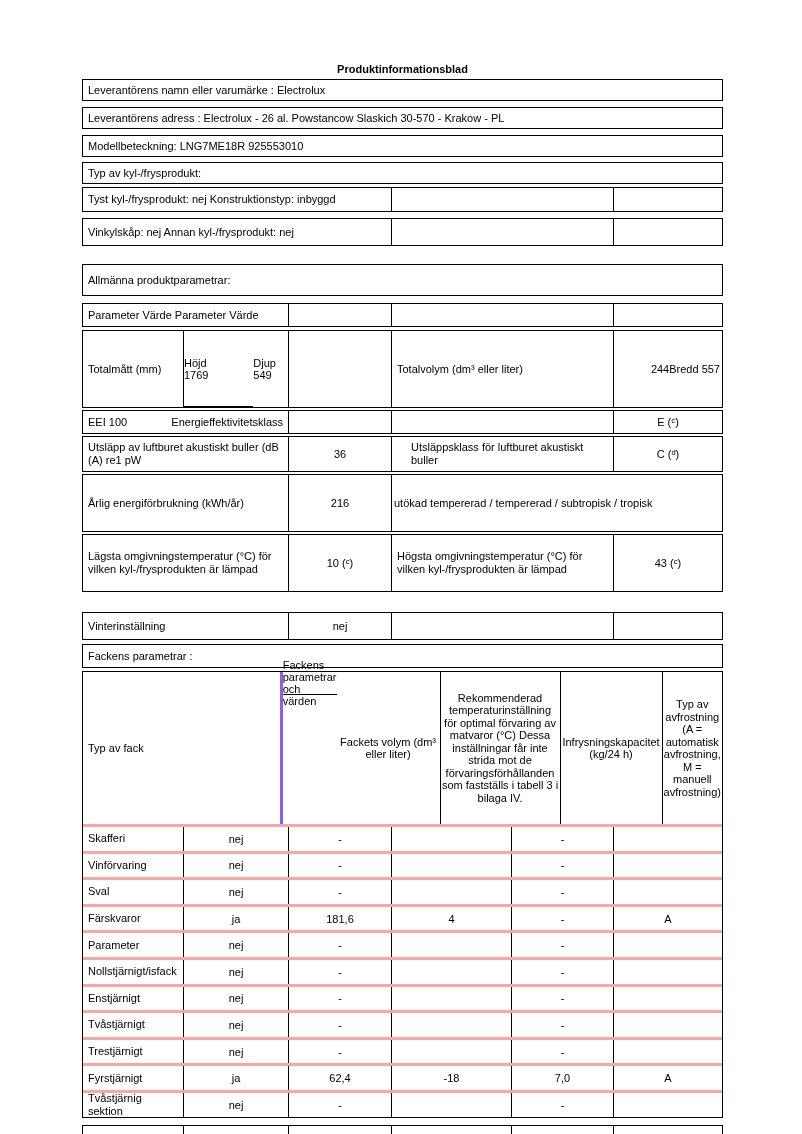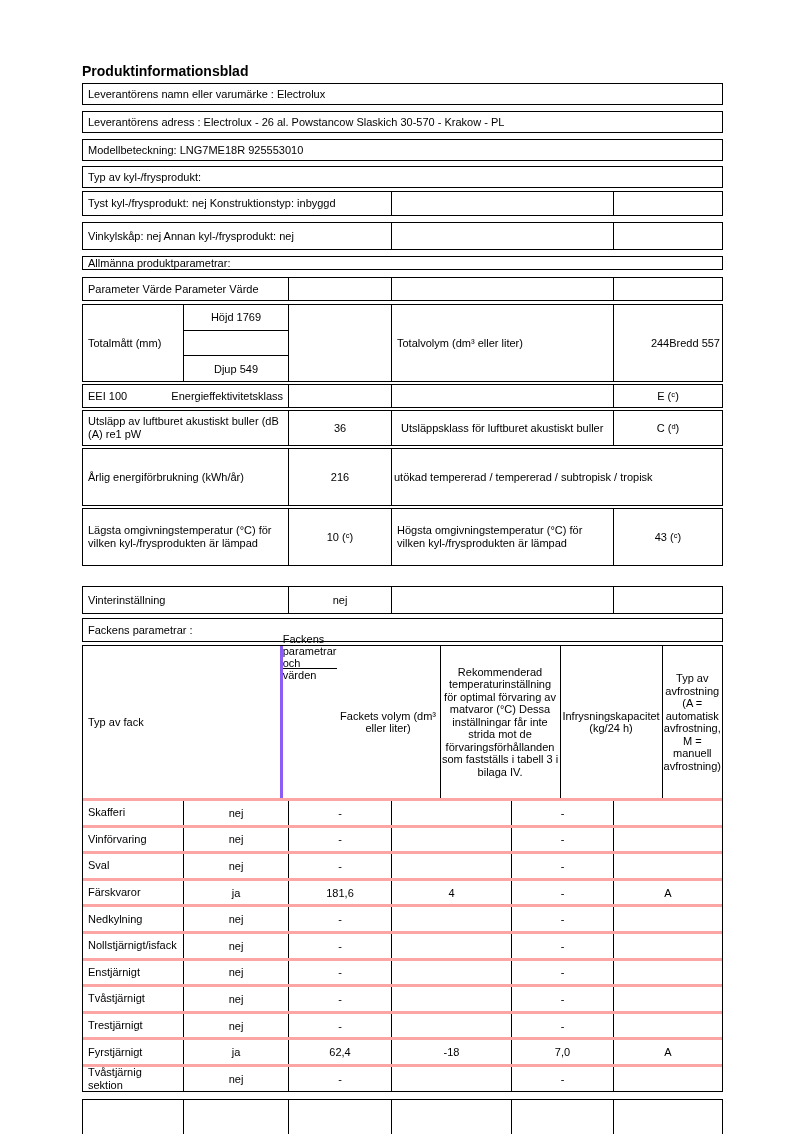--- a/index.html
+++ b/index.html
@@ -1,34 +1,34 @@
 <!DOCTYPE html>
 <html><head>
 <meta charset="utf-8">
 <style>
   * { margin:0; padding:0; box-sizing:border-box; }
   html, body { width:802px; height:1134px; background:#fff; overflow:hidden; }
   body { font-family:"Liberation Sans", sans-serif; font-size:11px; color:#000; }
   .doc { margin-left:82px; width:641px; }
-  .title { padding-top:63px; font-weight:bold; font-size:14px; }
+  .title { padding-top:63px; text-align:center; font-weight:bold; font-size:11px; }
   .row { display:flex; border:1px solid #000; width:641px; background:#fff; }
   .cell { display:flex; align-items:center; overflow:hidden; }
   .bl { border-left:1px solid #000; }
   .lab { padding:2px 5px; line-height:13px; }
-  .tight { padding:2px 9px; line-height:13px; }
+  .tight { padding:2px 19px; line-height:13px; }
   .ctr { justify-content:center; text-align:center; }
   .rgt { justify-content:flex-end; text-align:right; padding-right:2px; }
   .sb  { justify-content:space-between; }
   
   .u1{width:205px}.u2{width:103px}.u3{width:222px}.u4{flex:1}
   .y1{width:308px}
   
   .f1{width:100px}.f2{width:105px}.f3{width:103px}.f4{width:120px}.f5{width:102px}.f6{flex:1}
   
-  .subcol { display:flex; flex-direction:column; }
+  .subcol { display:flex; flex-direction:row; }
   .subcell { flex:1; display:flex; align-items:center; justify-content:center; border-bottom:1px solid #000; }
   .subcell:last-child { border-bottom:none; }
   
   .ftable { border:1px solid #000; width:641px; margin-top:3px; }
   .fhead { display:flex; height:152px; }
   .ftype { width:205px; border-right:3px solid #8b5cf6; display:flex; align-items:center; padding-left:5px; }
   .fhr { flex:1; display:flex; flex-direction:row; }
   .ftitle { height:23px; border-bottom:1px solid #000; display:flex; align-items:center; justify-content:center; }
   .fcols { flex:1; display:flex; }
   .fcols .cell { justify-content:center; text-align:center; line-height:12.5px; padding:2px 1px; }
@@ -61,21 +61,21 @@
     <div class="cell y1 lab">Tyst kyl-/frysprodukt: nej Konstruktionstyp: inbyggd</div>
     <div class="cell u3 bl"></div>
     <div class="cell u4 bl"></div>
   </div>
   <div class="row" style="margin-top:6px;height:28px">
     <div class="cell y1 lab">Vinkylskåp: nej Annan kyl-/frysprodukt: nej</div>
     <div class="cell u3 bl"></div>
     <div class="cell u4 bl"></div>
   </div>
 
-  <div class="row" style="margin-top:6px;height:14px">
+  <div class="row" style="margin-top:18px;height:32px">
     <div class="cell lab" style="flex:1">Allmänna produktparametrar:</div>
   </div>
   <div class="row" style="margin-top:7px;height:24px">
     <div class="cell u1 lab">Parameter Värde Parameter Värde</div>
     <div class="cell u2 bl"></div>
     <div class="cell u3 bl"></div>
     <div class="cell u4 bl"></div>
   </div>
 
   <div class="row" style="margin-top:3px;height:78px">
@@ -171,21 +171,21 @@
     </div>
     <div class="frow">
       <div class="cell f1 lab">Färskvaror</div>
       <div class="cell f2 bl ctr">ja</div>
       <div class="cell f3 bl ctr">181,6</div>
       <div class="cell f4 bl ctr">4</div>
       <div class="cell f5 bl ctr">-</div>
       <div class="cell f6 bl ctr">A</div>
     </div>
     <div class="frow">
-      <div class="cell f1 lab">Nedkylning</div>
+      <div class="cell f1 lab">Parameter</div>
       <div class="cell f2 bl ctr">nej</div>
       <div class="cell f3 bl ctr">-</div>
       <div class="cell f4 bl ctr"></div>
       <div class="cell f5 bl ctr">-</div>
       <div class="cell f6 bl ctr"></div>
     </div>
     <div class="frow">
       <div class="cell f1 lab">Nollstjärnigt/isfack</div>
       <div class="cell f2 bl ctr">nej</div>
       <div class="cell f3 bl ctr">-</div>

